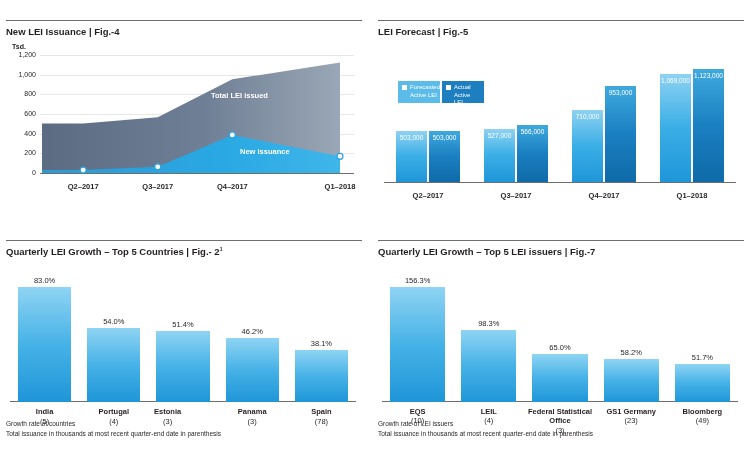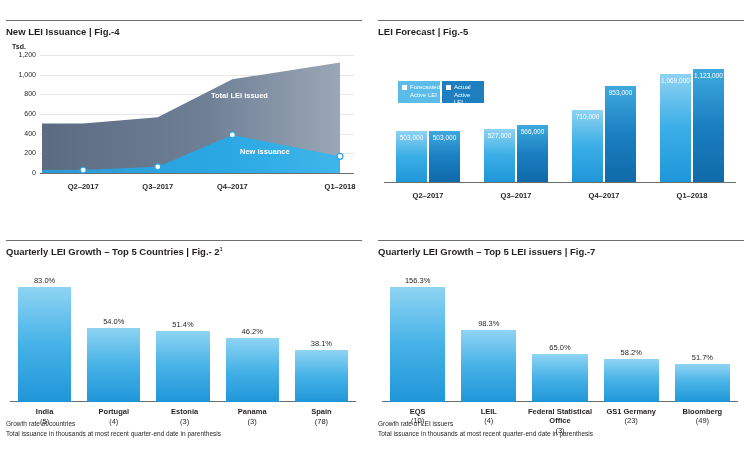--- a/index.html
+++ b/index.html
@@ -251,21 +251,21 @@
           <span>(5)</span>
         </div>
         <div class="bbar" style="left: 81.2px; width: 53.2px; height: 74.6279px; background: linear-gradient(rgb(143, 212, 243), rgb(70, 178, 231), rgb(31, 150, 216));"></div>
         <div class="bbar-val" style="left: 81.2px; width: 53.2px; bottom: 76.6279px; position: absolute;">54.0%</div>
         <div class="cat" style="left: 73.2px; width: 69.2px; top: 140px; text-align: center;">
           <b>Portugal</b>
           <span>(4)</span>
         </div>
         <div class="bbar" style="left: 150.4px; width: 53.2px; height: 71.0347px; background: linear-gradient(rgb(143, 212, 243), rgb(70, 178, 231), rgb(31, 150, 216));"></div>
         <div class="bbar-val" style="left: 150.4px; width: 53.2px; bottom: 73.0347px; position: absolute;">51.4%</div>
-        <div class="cat" style="left: 144px; width: 69.2px; top: 140px;">
+        <div class="cat" style="left: 127px; width: 69.2px; top: 140px;">
           <b>Estonia</b>
           <span>(3)</span>
         </div>
         <div class="bbar" style="left: 219.6px; width: 53.2px; height: 63.8483px; background: linear-gradient(rgb(143, 212, 243), rgb(70, 178, 231), rgb(31, 150, 216));"></div>
         <div class="bbar-val" style="left: 219.6px; width: 53.2px; bottom: 65.8483px; position: absolute;">46.2%</div>
         <div class="cat" style="left: 211.6px; width: 69.2px; top: 140px;">
           <b>Panama</b>
           <span>(3)</span>
         </div>
         <div class="bbar" style="left: 288.8px; width: 53.2px; height: 52.6541px; background: linear-gradient(rgb(143, 212, 243), rgb(70, 178, 231), rgb(31, 150, 216));"></div>

